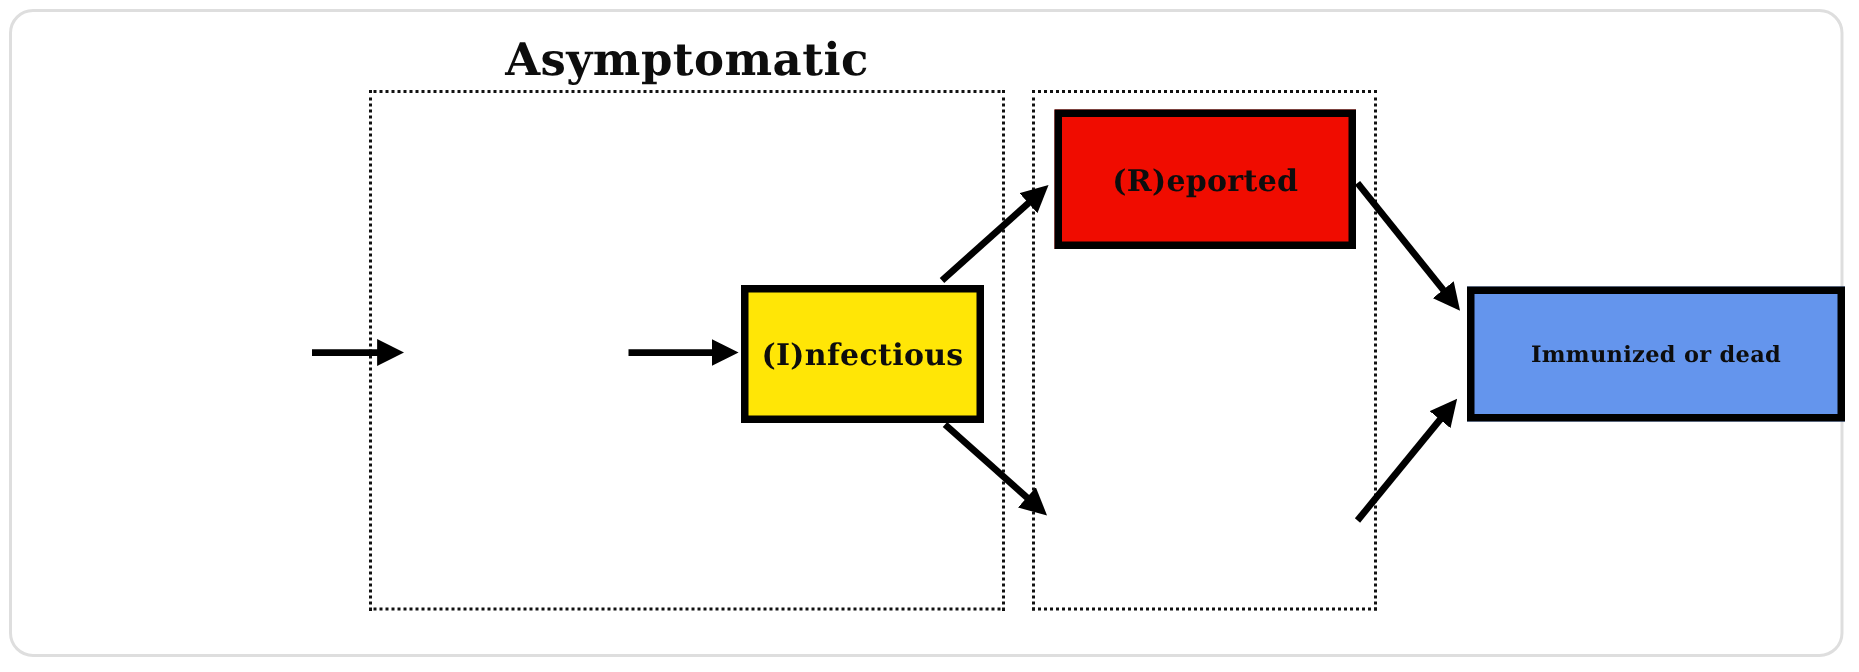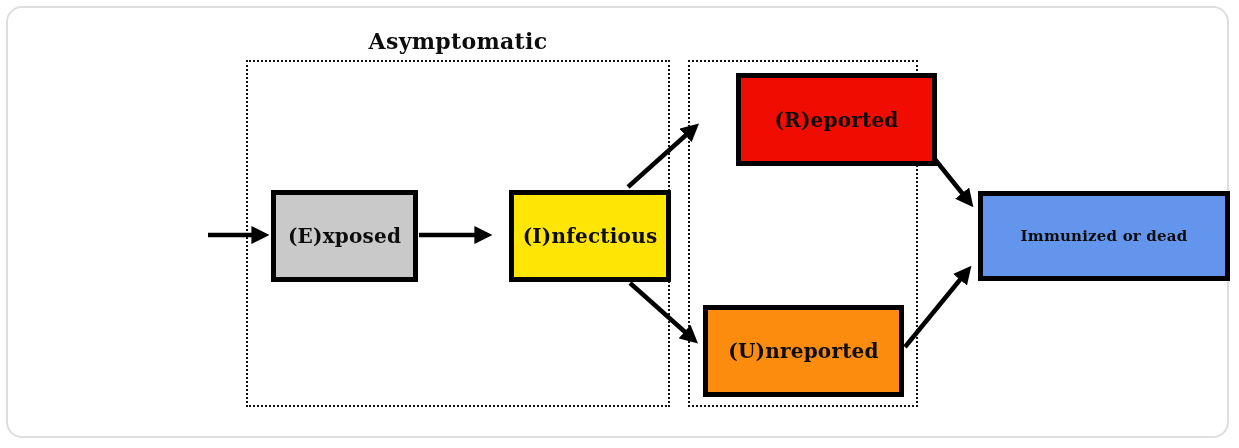--- a/index.html
+++ b/index.html
@@ -44,21 +44,21 @@
     top: 60px;
     width: 230px;
     height: 347px;
   }
   .region-label {
     position: absolute;
     top: 26px;
     height: 30px;
     line-height: 30px;
     text-align: center;
-    font-size: 22px;
+    font-size: 30px;
     letter-spacing: 0.3px;
   }
   .region-label-asymptomatic {
     left: 246px;
     width: 424px;
   }
   .region-label-symptomatic {
     left: 688px;
     width: 230px;
   }
@@ -110,23 +110,21 @@
       <line x1="208" y1="235" x2="264" y2="235" marker-end="url(#ah)"></line>
       <line x1="419" y1="235" x2="487" y2="235" marker-end="url(#ah)"></line>
       <line x1="628" y1="187" x2="695" y2="127" marker-end="url(#ah)"></line>
       <line x1="630" y1="283" x2="694" y2="340" marker-end="url(#ah)"></line>
       <line x1="905" y1="122" x2="970" y2="203" marker-end="url(#ah)"></line>
       <line x1="905" y1="347" x2="968" y2="270" marker-end="url(#ah)"></line>
     </g>
   </svg>
 
 
-  <div class="node node-exposed" style="background-color: rgb(201, 201, 201);">(E)xposed</div>
 
-  <div class="node node-infectious" style="background-color: rgb(255, 230, 6); margin-left: 15px;">(I)nfectious</div>
+  <div class="node node-infectious" style="background-color: rgb(255, 230, 6);">(I)nfectious</div>
 
-  <div class="node node-reported" style="background-color: rgb(240, 12, 0); margin-left: 33px;">(R)eported</div>
+  <div class="node node-reported" style="background-color: rgb(240, 12, 0);">(R)eported</div>
 
-  <div class="node node-unreported" style="background-color: rgb(251, 140, 13);">(U)nreported</div>
 
   <div class="node node-immunized" style="background-color: rgb(100, 149, 237);">Immunized or dead</div>
 
 </div>
 
 </body></html>

